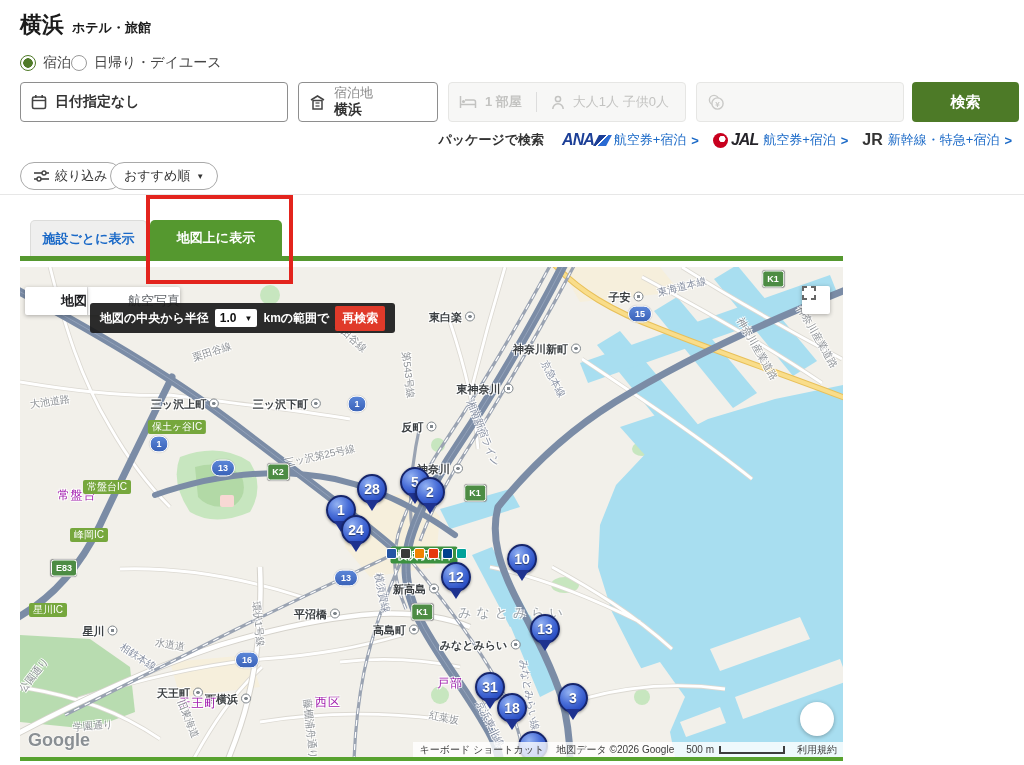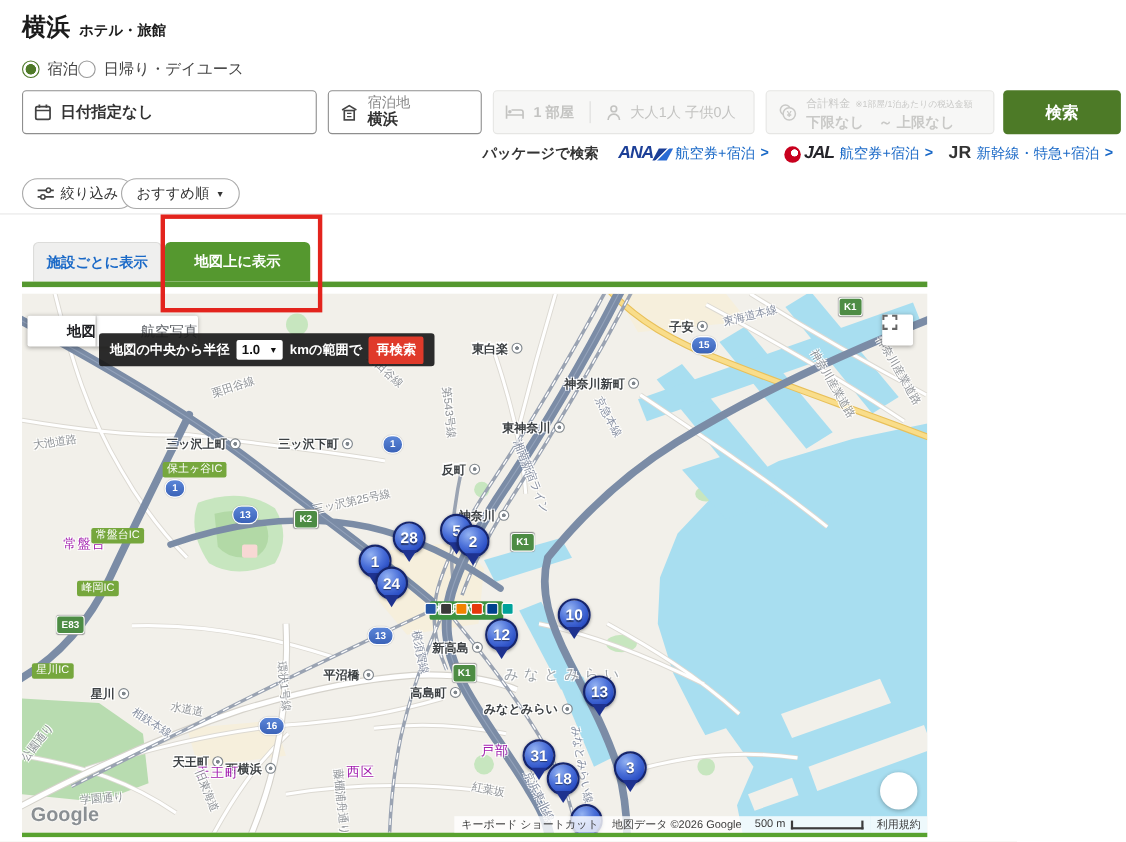--- a/index.html
+++ b/index.html
@@ -32,21 +32,21 @@
   .price-note{font-size:8px;color:#c9c9c7;}
   .price-top{font-size:10px;color:#c9c9c7;}
   .price-val{font-size:13px;font-weight:bold;color:#c9c9c7;}
   .search-btn{left:912px;top:82px;width:107px;height:40px;background:#4d7a27;color:#fff;border:none;border-radius:4px;
        font-size:15px;font-weight:bold;cursor:pointer;font-family:inherit;}
   .ic{flex:none;}
 
   
   .pkg-row{left:0;top:131px;width:1012px;display:flex;justify-content:flex-end;align-items:center;gap:14px;font-size:13px;}
   .pkg-label{font-weight:bold;color:#333;margin-right:4px;}
-  .pkg-link{display:flex;gap:5px;color:#1a69c7;text-decoration:none;cursor:pointer;}
+  .pkg-link{display:flex;align-items:center;gap:5px;color:#1a69c7;text-decoration:none;cursor:pointer;}
   .chev{color:#1a69c7;font-weight:bold;font-size:13px;}
   .ana-logo{font-style:italic;font-weight:900;font-size:16px;color:#1c3f97;letter-spacing:-1px;display:flex;align-items:center;gap:2px;}
   .ana-bar{display:inline-block;width:13px;height:11px;transform:skewX(-28deg);
        background:linear-gradient(115deg,#1c3f97 42%,#fff 44%,#fff 52%,#2a6bd4 54%);}
   .jal-logo{display:flex;align-items:center;gap:3px;font-style:italic;font-weight:900;font-size:16px;color:#26252b;letter-spacing:-1px;}
   .jal-mark{width:15px;height:15px;border-radius:50%;background:radial-gradient(circle at 62% 40%,#fff 0 3px,#c8001e 3.5px);}
   .jr-logo{font-weight:900;font-size:16px;color:#333;}
 
   
   .pill{position:absolute;top:162px;height:28px;border:1px solid #a9a9a9;border-radius:15px;background:#fff;
@@ -182,25 +182,20 @@
   <span><span>大人1人</span>
   <span>子供0人</span></span>
 </div>
 
 <div class="fld fld-price dis">
   <svg class="icn ic" width="18" height="18" viewBox="0 0 18 18">
     <circle cx="7" cy="7" r="4.6" fill="none" stroke="#c9c9c7" stroke-width="1.4"></circle>
     <circle cx="10.5" cy="10.5" r="5.6" fill="#f7f7f6" stroke="#c9c9c7" stroke-width="1.4"></circle>
     <text x="10.5" y="13.6" font-size="8" text-anchor="middle" fill="#c9c9c7" font-weight="bold">¥</text>
   </svg>
-  <span>
-    <span style="display:block"><span class="price-top">合計料金</span>
-    <span class="price-note">※1部屋/1泊あたりの税込金額</span></span>
-    <span class="price-val">下限なし　～ 上限なし</span>
-  </span>
 </div>
 
 <button class="abs search-btn">検索</button>
 
 <div class="abs pkg-row">
   <span class="pkg-label">パッケージで検索</span>
   <a class="pkg-link">
     <span class="ana-logo">
         <span>ANA</span>
         <span class="ana-bar"></span>

